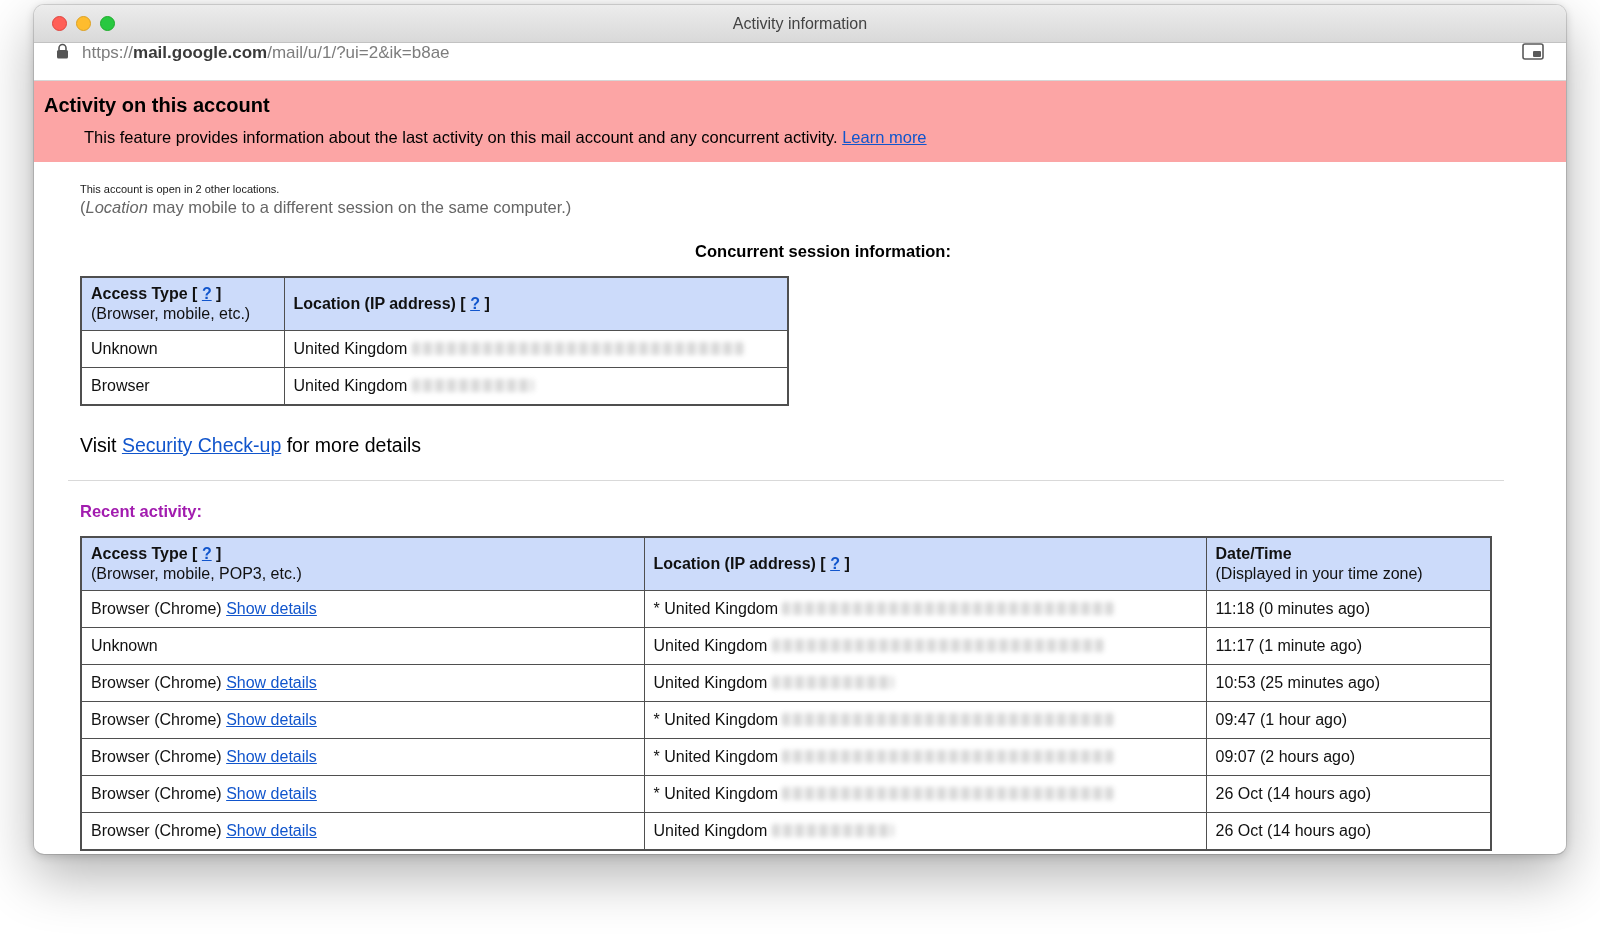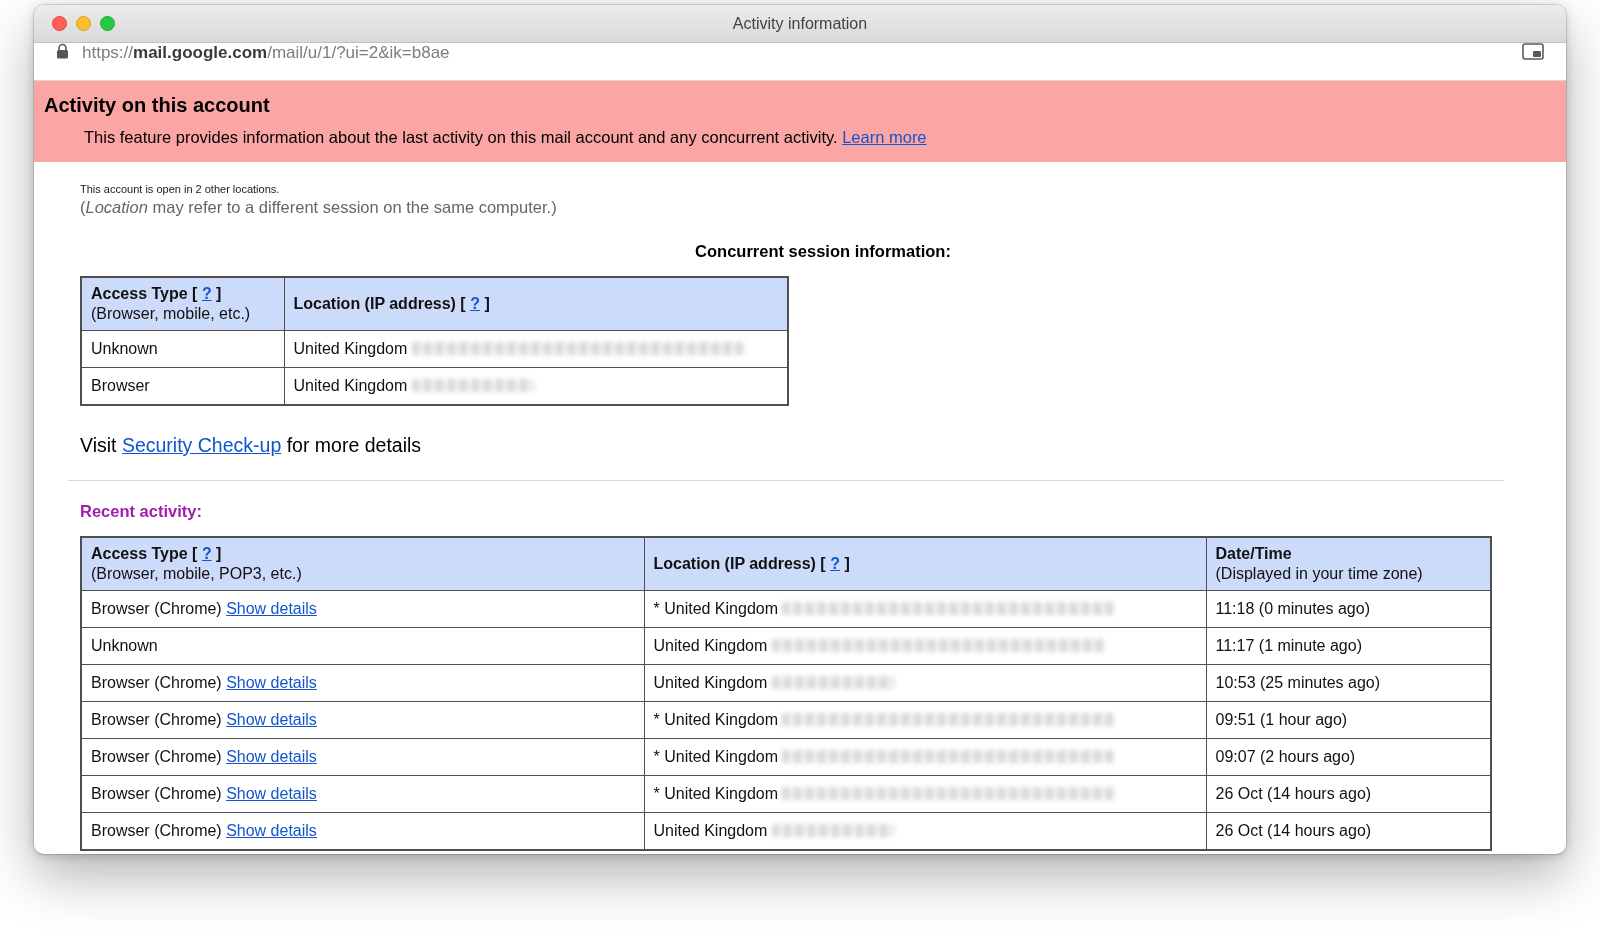--- a/index.html
+++ b/index.html
@@ -93,21 +93,21 @@
   </div>
 
   <div class="band">
     <h1>Activity on this account</h1>
     <p><span>This feature provides information about the last activity on this mail account and any concurrent activity.</span> <a>Learn more</a></p>
   </div>
 
   <div class="content">
 
     <p class="intro1">This account is open in 2 other locations.</p>
-    <p class="intro2"><span>(</span><i>Location</i><span> may refer to a different session on the same computer.)</span></p>
+    <p class="intro2"><span>(</span><i>Location</i><span> may mobile to a different session on the same computer.)</span></p>
 
     <div class="section-h">Concurrent session information:</div>
 
     <table>
       <colgroup>
           <col style="width:203px">
           <col style="width:504px">
         </colgroup>
       <thead>
         <tr>
@@ -171,21 +171,21 @@
           <td>11:17 (1 minute ago)</td>
         </tr>
         <tr>
           <td><span>Browser (Chrome)</span> <a>Show details</a></td>
           <td><span>United Kingdom</span> <span class="mask" data-mask="short"></span></td>
           <td>10:53 (25 minutes ago)</td>
         </tr>
         <tr>
           <td><span>Browser (Chrome)</span> <a>Show details</a></td>
           <td><span>* United Kingdom</span> <span class="mask" data-mask="long"></span></td>
-          <td>09:51 (1 hour ago)</td>
+          <td>09:47 (1 hour ago)</td>
         </tr>
         <tr>
           <td><span>Browser (Chrome)</span> <a>Show details</a></td>
           <td><span>* United Kingdom</span> <span class="mask" data-mask="long"></span></td>
           <td>09:07 (2 hours ago)</td>
         </tr>
         <tr>
           <td><span>Browser (Chrome)</span> <a>Show details</a></td>
           <td><span>* United Kingdom</span> <span class="mask" data-mask="long"></span></td>
           <td>26 Oct (14 hours ago)</td>

